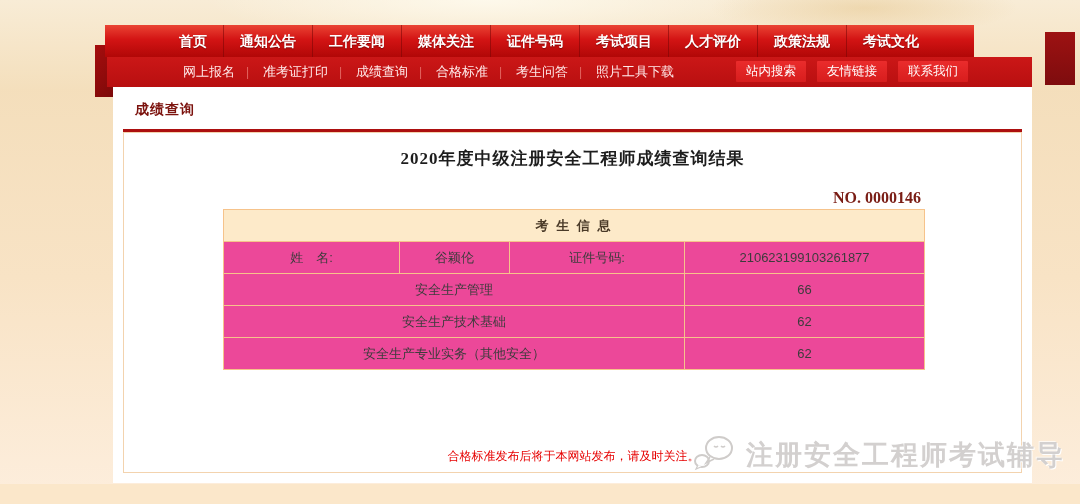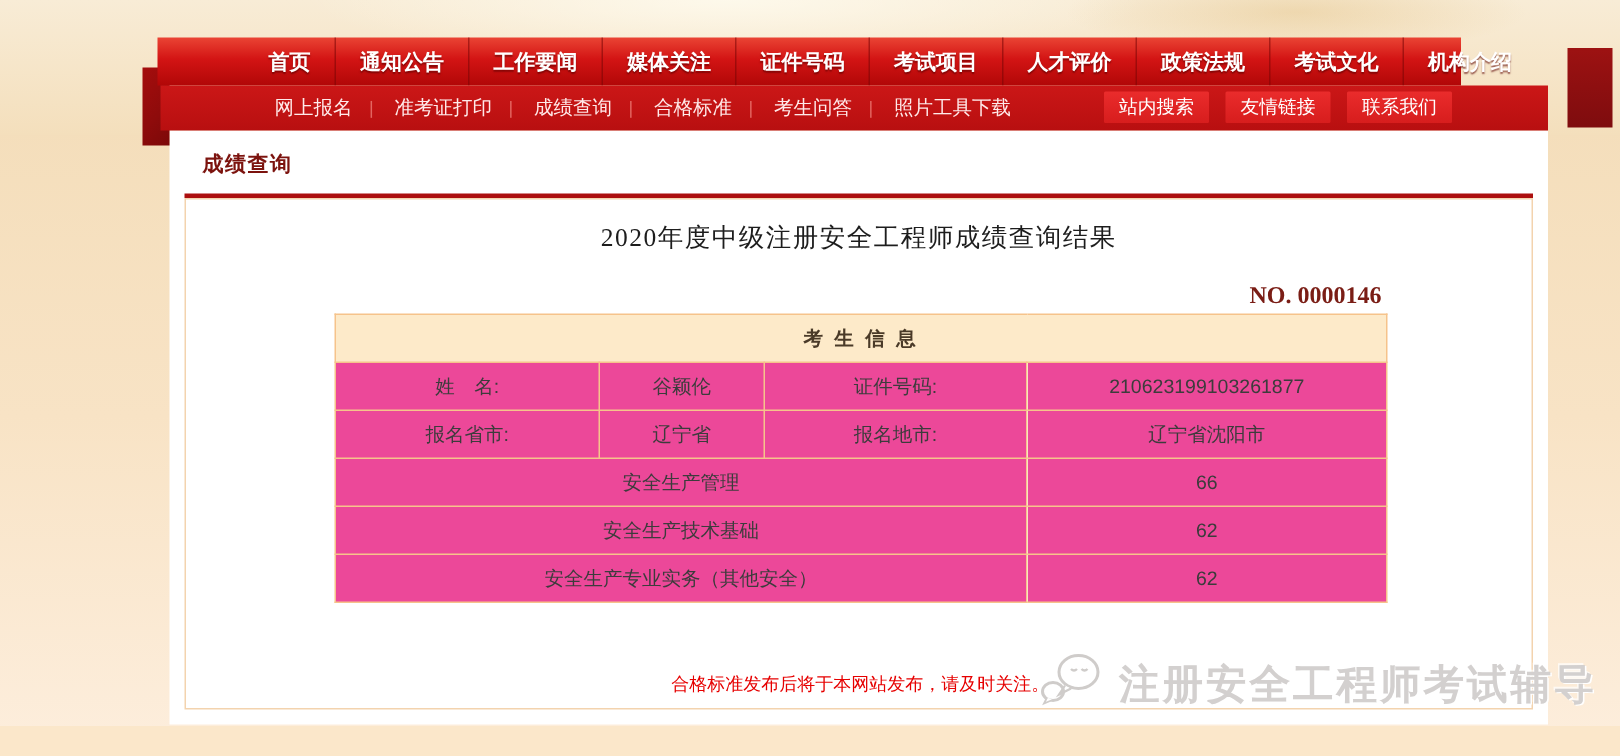--- a/index.html
+++ b/index.html
@@ -70,21 +70,21 @@
   #red-divider {
     position:absolute; left:123px; top:129px; width:899px; height:3px; background:#ac0f0f;
   }
   
   #result-card {
     position:absolute; left:123px; top:132px; width:899px; height:341px;
     background:#fff; border:1px solid #f3d3ae;
   }
   #result-title {
     position:absolute; left:0; top:14px; width:100%; text-align:center;
-    font-family:"Liberation Serif", serif; font-weight:normal; font-size:17px; color:#1d1d1d;
+    font-family:"Liberation Serif", serif; font-weight:bold; font-size:17px; color:#1d1d1d;
     letter-spacing:1px;
   }
   #result-number {
     position:absolute; right:100px; top:56px;
     font-family:"Liberation Serif", serif; font-weight:bold; font-size:16px; color:#7a1d15;
   }
   #result-table {
     position:absolute; left:99px; top:76px; width:701px;
     border-collapse:collapse; table-layout:fixed;
     font-size:13px; color:#3c3c3c;
@@ -128,21 +128,20 @@
   <div id="nav-primary">
       <div class="nav1-item">首页</div>
       <div class="nav1-item">通知公告</div>
       <div class="nav1-item">工作要闻</div>
       <div class="nav1-item">媒体关注</div>
       <div class="nav1-item">证件号码</div>
       <div class="nav1-item">考试项目</div>
       <div class="nav1-item">人才评价</div>
       <div class="nav1-item">政策法规</div>
       <div class="nav1-item">考试文化</div>
-      <div class="nav1-item">机构介绍</div>
     </div>
 
   <div id="nav-secondary">
     <div class="nav2-item">网上报名</div>
       <div class="nav2-item">准考证打印</div>
       <div class="nav2-item">成绩查询</div>
       <div class="nav2-item">合格标准</div>
       <div class="nav2-item">考生问答</div>
       <div class="nav2-item">照片工具下载</div>
       <div id="nav2-buttons">
@@ -167,26 +166,20 @@
       </colgroup>
       <tbody>
           <tr>
             <td colspan="4" class="th-cell">考 生 信 息</td>
           </tr>
           <tr>
             <td>姓　名:</td>
             <td>谷颖伦</td>
             <td>证件号码:</td>
             <td>210623199103261877</td>
-          </tr>
-          <tr>
-            <td>报名省市:</td>
-            <td>辽宁省</td>
-            <td>报名地市:</td>
-            <td>辽宁省沈阳市</td>
           </tr>
           <tr>
             <td colspan="3">安全生产管理</td>
             <td>66</td>
           </tr>
           <tr>
             <td colspan="3">安全生产技术基础</td>
             <td>62</td>
           </tr>
           <tr>

